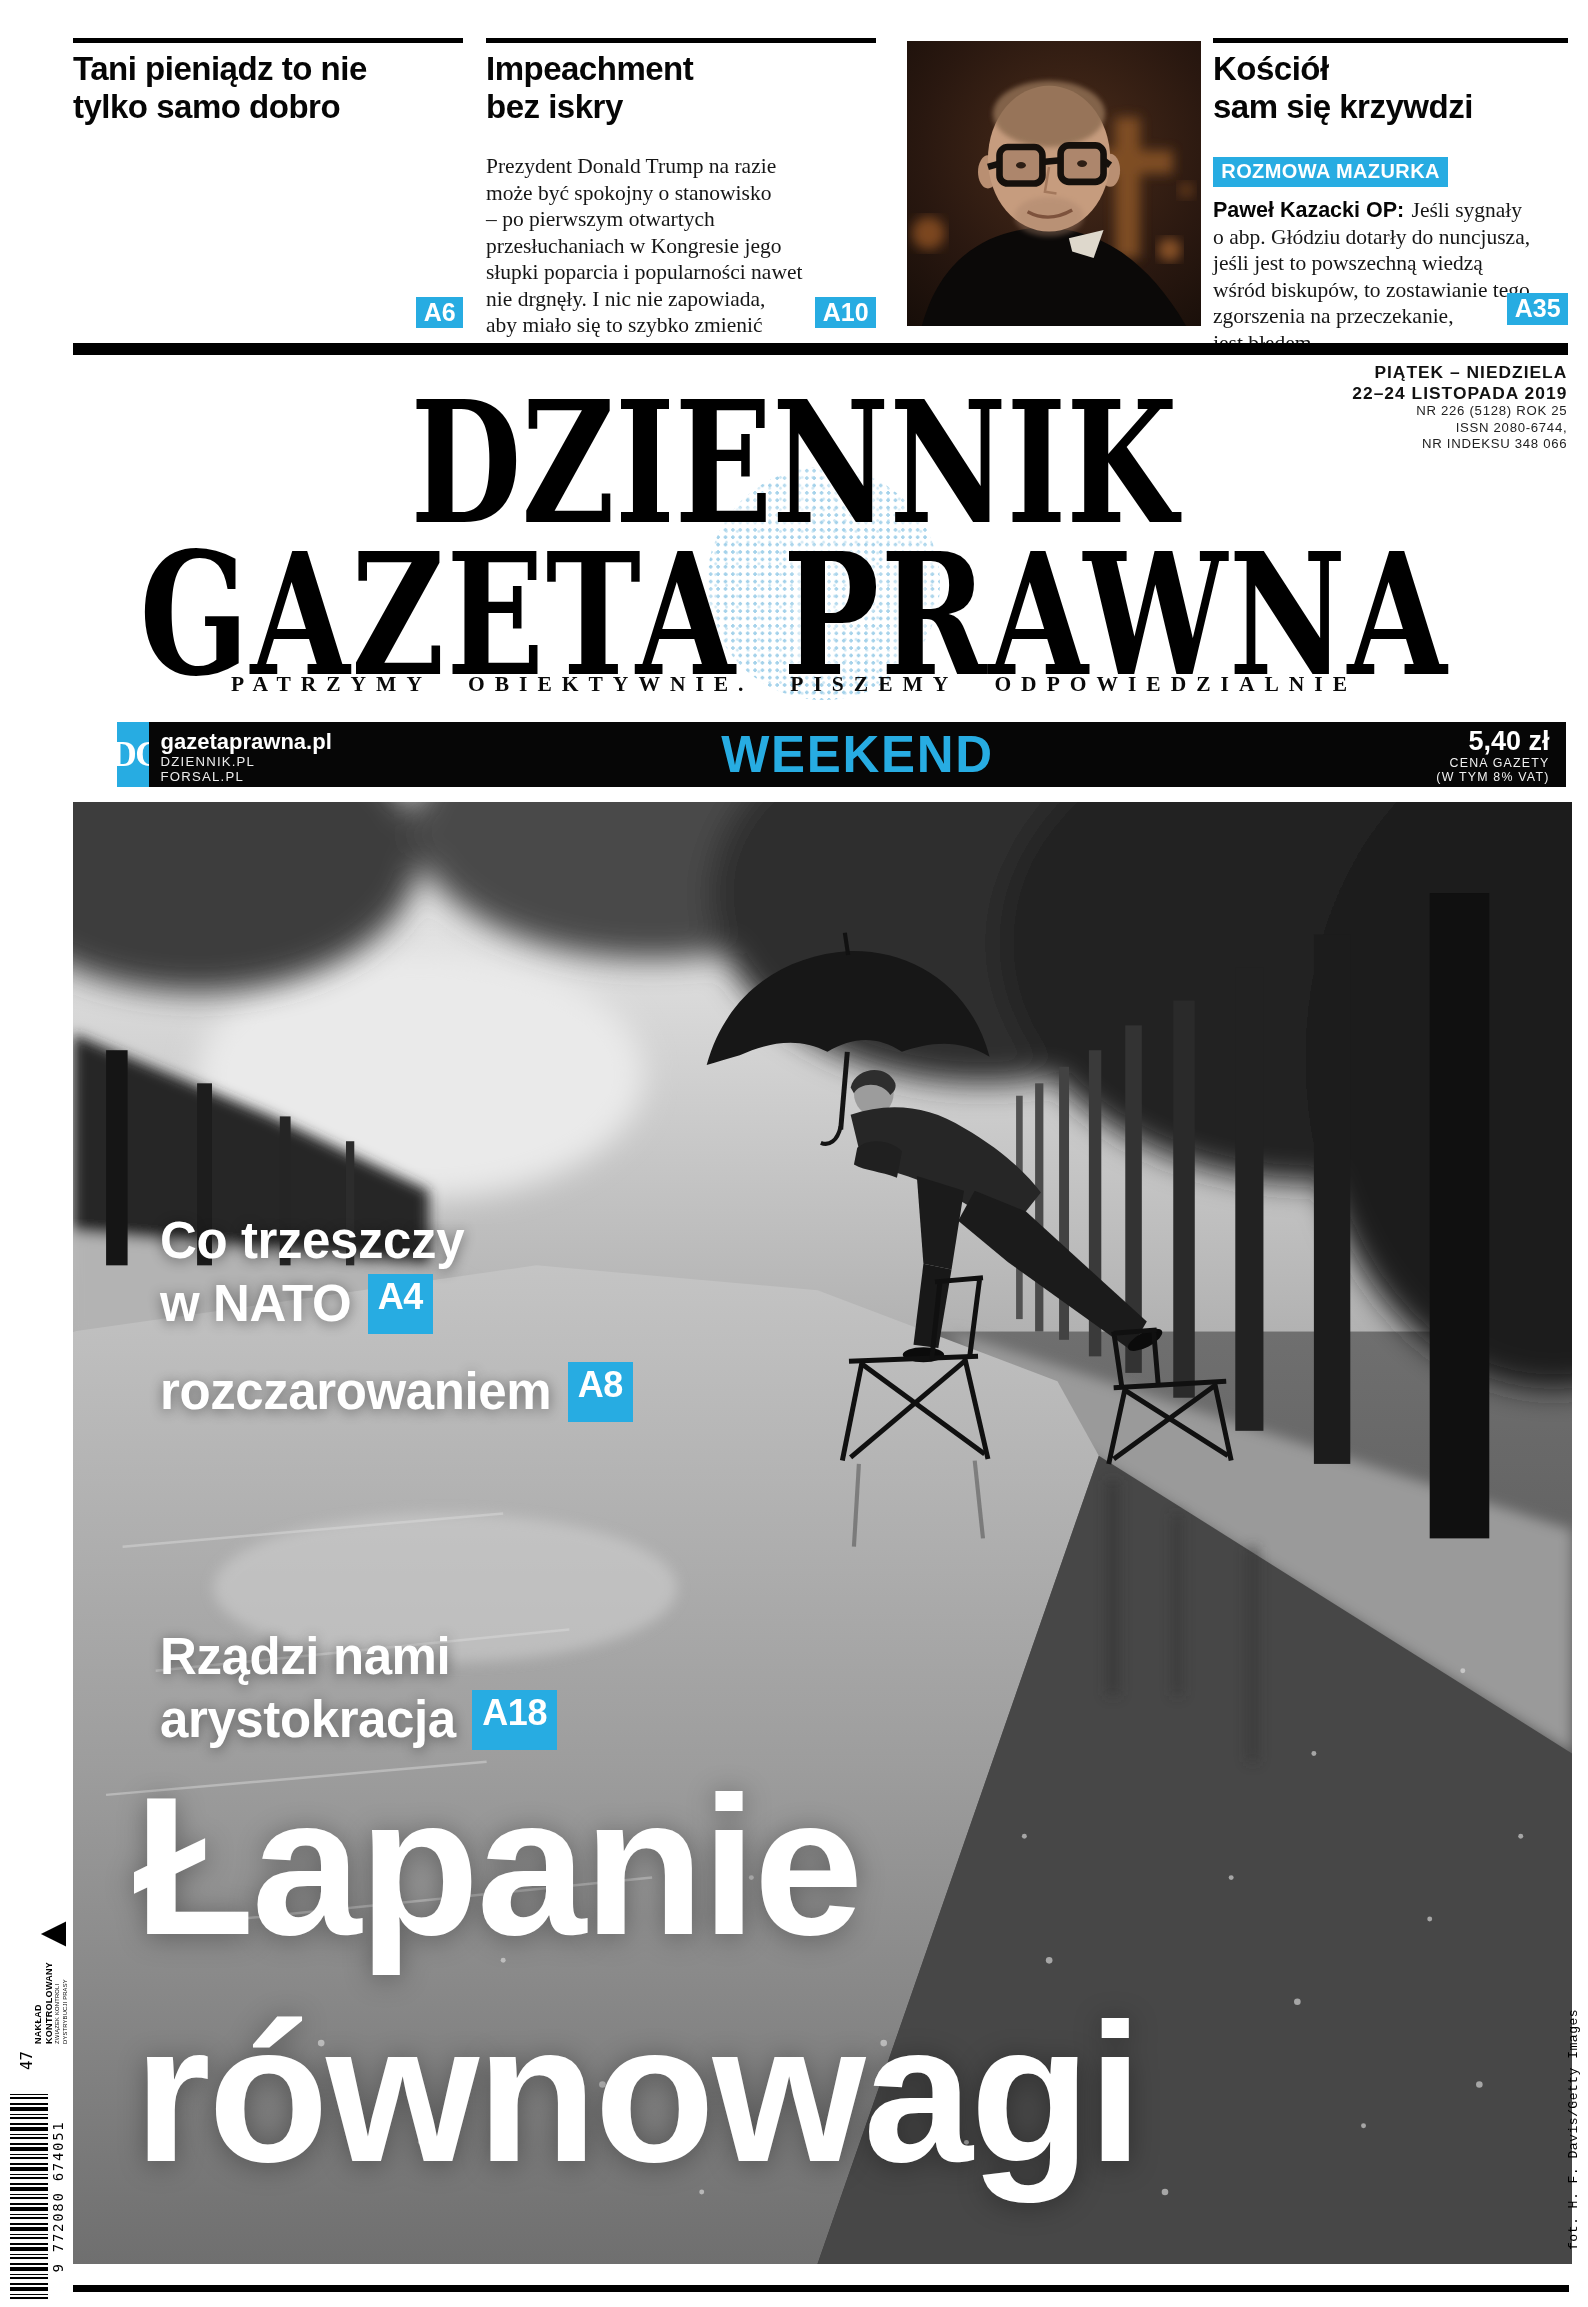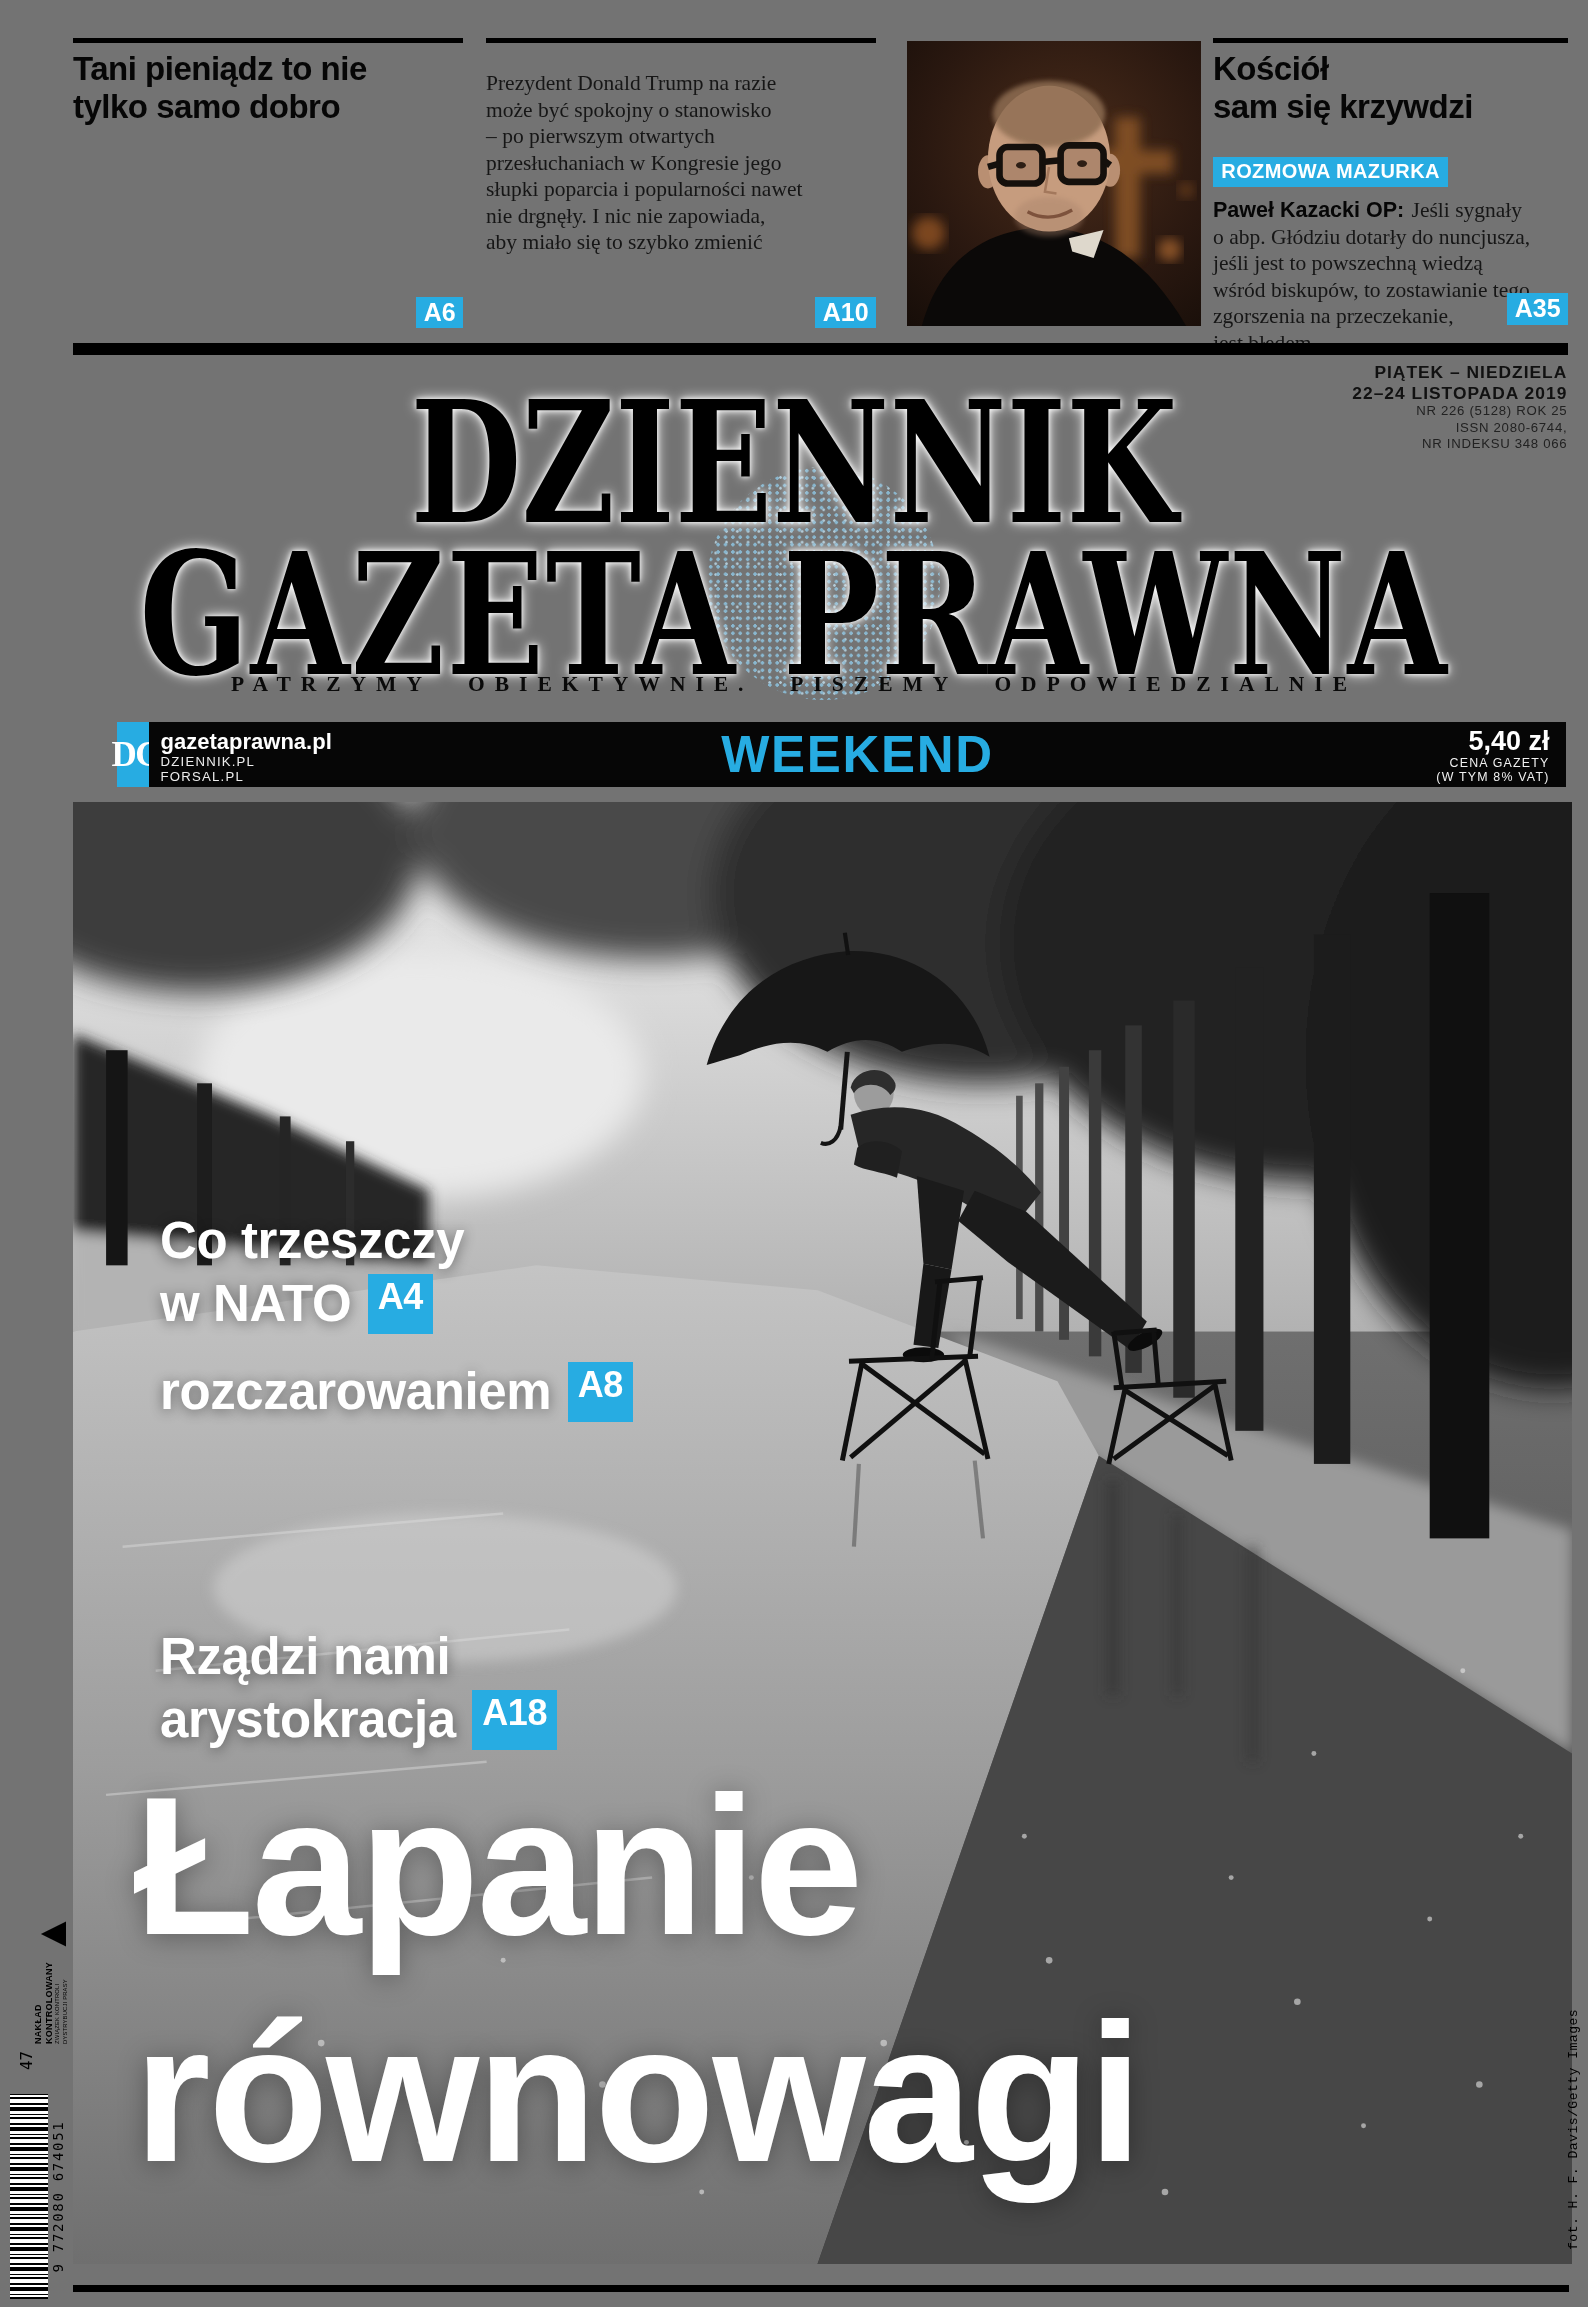--- a/index.html
+++ b/index.html
@@ -1,18 +1,18 @@
 <!DOCTYPE html>
 <html lang="pl" style="--accent: #27ace2;font-size:13.2px"><head>
 <meta charset="utf-8">
 <style>
   :root{ --accent:#27ace2; }
   *{ margin:0; padding:0; box-sizing:border-box; }
   body{ background:#888; font-family:"Liberation Sans", sans-serif; }
-  #page{ position:relative; width:1588px; height:2307px; background:#737373; overflow:hidden; margin:0 auto; }
+  #page{ position:relative; width:1588px; height:2307px; background:#ffffff; overflow:hidden; margin:0 auto; }
 
   
   .col{ position:absolute; top:38px; height:308px; }
   #col1{ left:73px;  width:390px; }
   #col2{ left:486px; width:390px; }
   #col3{ left:1213px;width:355px; }
   .rule{ height:5px; background:#000; }
   .t-head{ font:700 33px/38px "Liberation Sans", sans-serif; letter-spacing:-0.5px;
            color:#060606; margin-top:7.4px; white-space:pre-line; }
   .t-body{ font:400 21.5px/26.5px "Liberation Serif", serif; color:#161616;
@@ -102,20 +102,22 @@
 
   <div class="col" id="col1">
     <div class="rule"></div>
     <div class="t-head">Tani pieniądz to nie
 tylko samo dobro</div>
     <span class="badge">A6</span>
   </div>
 
   <div class="col" id="col2">
     <div class="rule"></div>
+    <div class="t-head">Impeachment
+bez iskry</div>
     <div class="t-body">Prezydent Donald Trump na razie
 może być spokojny o stanowisko
 – po pierwszym otwartych
 przesłuchaniach w Kongresie jego
 słupki poparcia i popularności nawet
 nie drgnęły. I nic nie zapowiada,
 aby miało się to szybko zmienić</div>
     <span class="badge">A10</span>
   </div>
 

